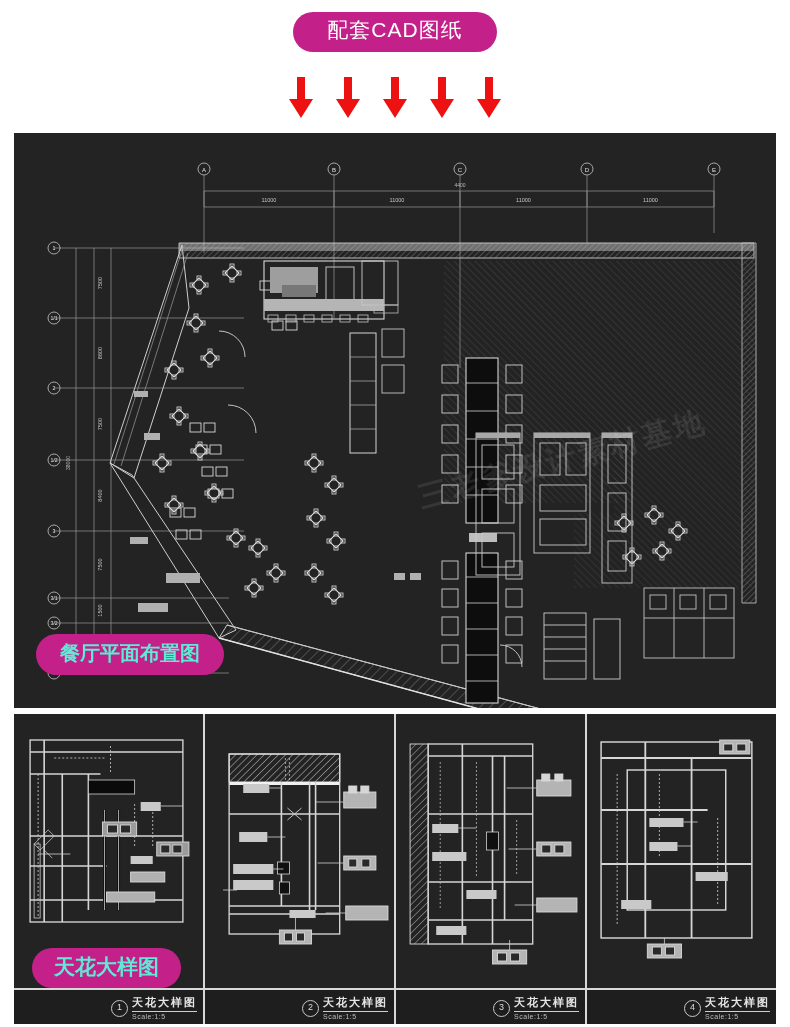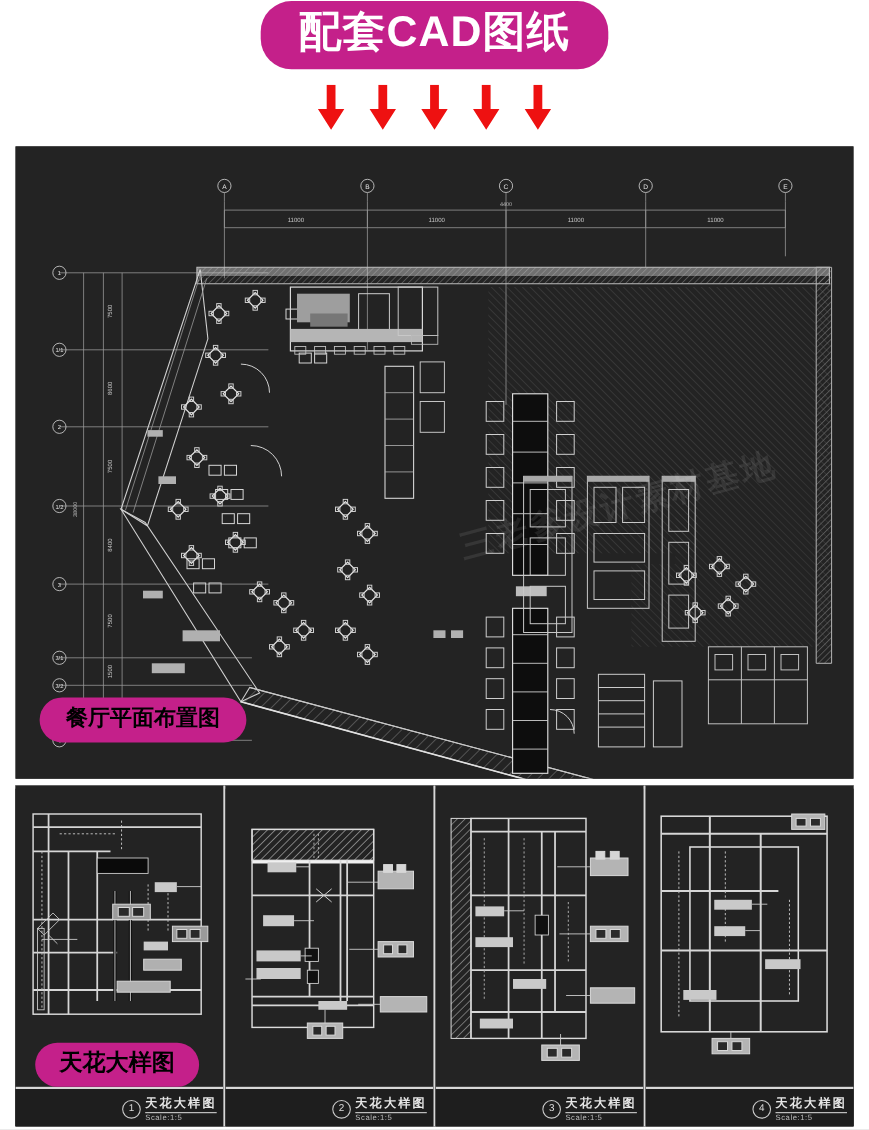--- a/index.html
+++ b/index.html
@@ -10,21 +10,21 @@
   }
 
   
   .banner-wrap{
     position:absolute;left:0;top:4px;width:790px;height:56px;
     display:flex;align-items:center;justify-content:center;
   }
   .banner{
     background:#c4208a;color:#ffffff;border-radius:28px;
     padding:5px 34px 9px 34px;
-    font-size:39px;font-weight:bold;letter-spacing:1px;
+    font-size:21px;font-weight:normal;letter-spacing:1px;
     line-height:1.25;white-space:nowrap;
   }
 
   
   .arrows{
     position:absolute;left:0;top:74px;width:790px;height:48px;
     display:flex;align-items:center;justify-content:center;gap:21px;
   }
   .arrow{width:26px;height:42px;display:block;}
 
@@ -62,21 +62,21 @@
   }
   .cap-texts{display:flex;flex-direction:column;align-items:flex-start;}
   .cap-title{
     color:#e6e6e6;font-size:11px;font-weight:bold;letter-spacing:2px;
     border-bottom:1px solid #cfcfcf;padding-bottom:1px;white-space:nowrap;
   }
   .cap-scale{color:#bdbdbd;font-size:7px;letter-spacing:.5px;margin-top:1px;}
 
   
   .pill{
-    position:absolute;background:#c4208a;color:#000000;border-radius:24px;
+    position:absolute;background:#c4208a;color:#5eead4;border-radius:24px;
     font-weight:bold;white-space:nowrap;display:flex;align-items:center;
     justify-content:center;line-height:1.2;
   }
   #pill-plan{left:36px;top:634px;padding:7px 24px 10px;font-size:20px;}
   #pill-ceiling{left:32px;top:948px;padding:6px 22px 9px;font-size:21px;z-index:6;}
 
   
   .wm{
     position:absolute;color:rgba(255,255,255,.09);font-weight:bold;
     white-space:nowrap;transform:rotate(-15deg);transform-origin:left center;

